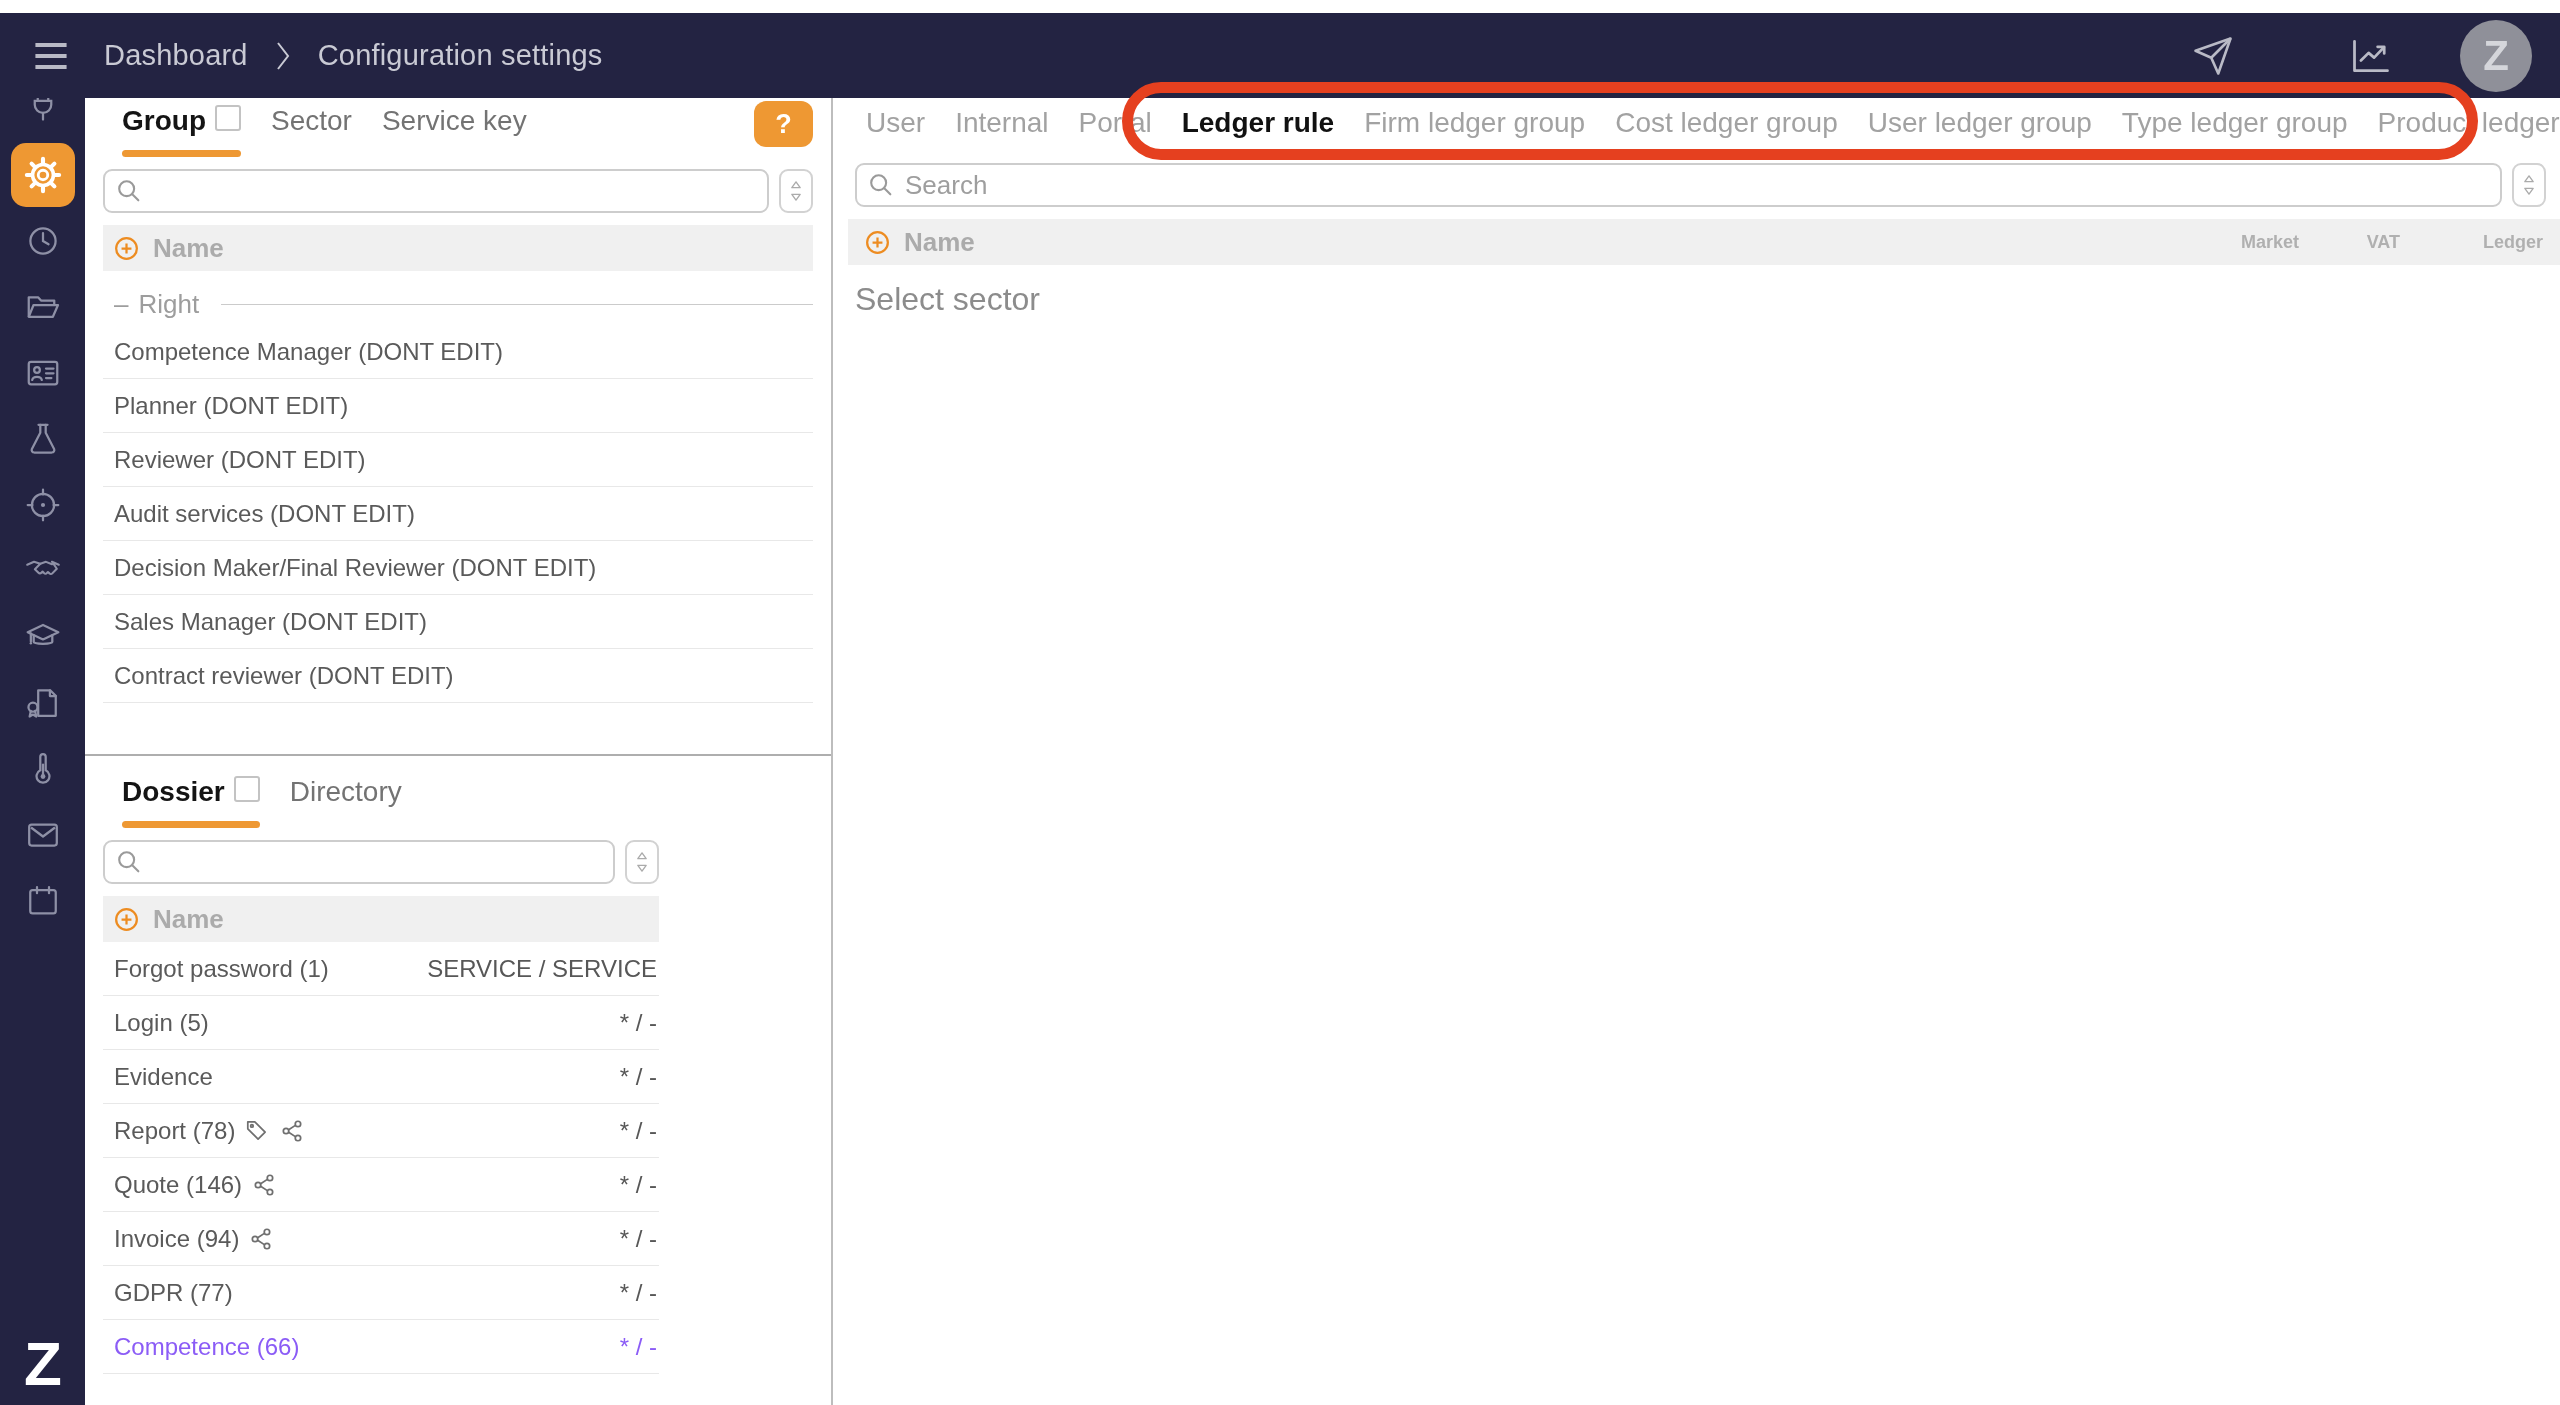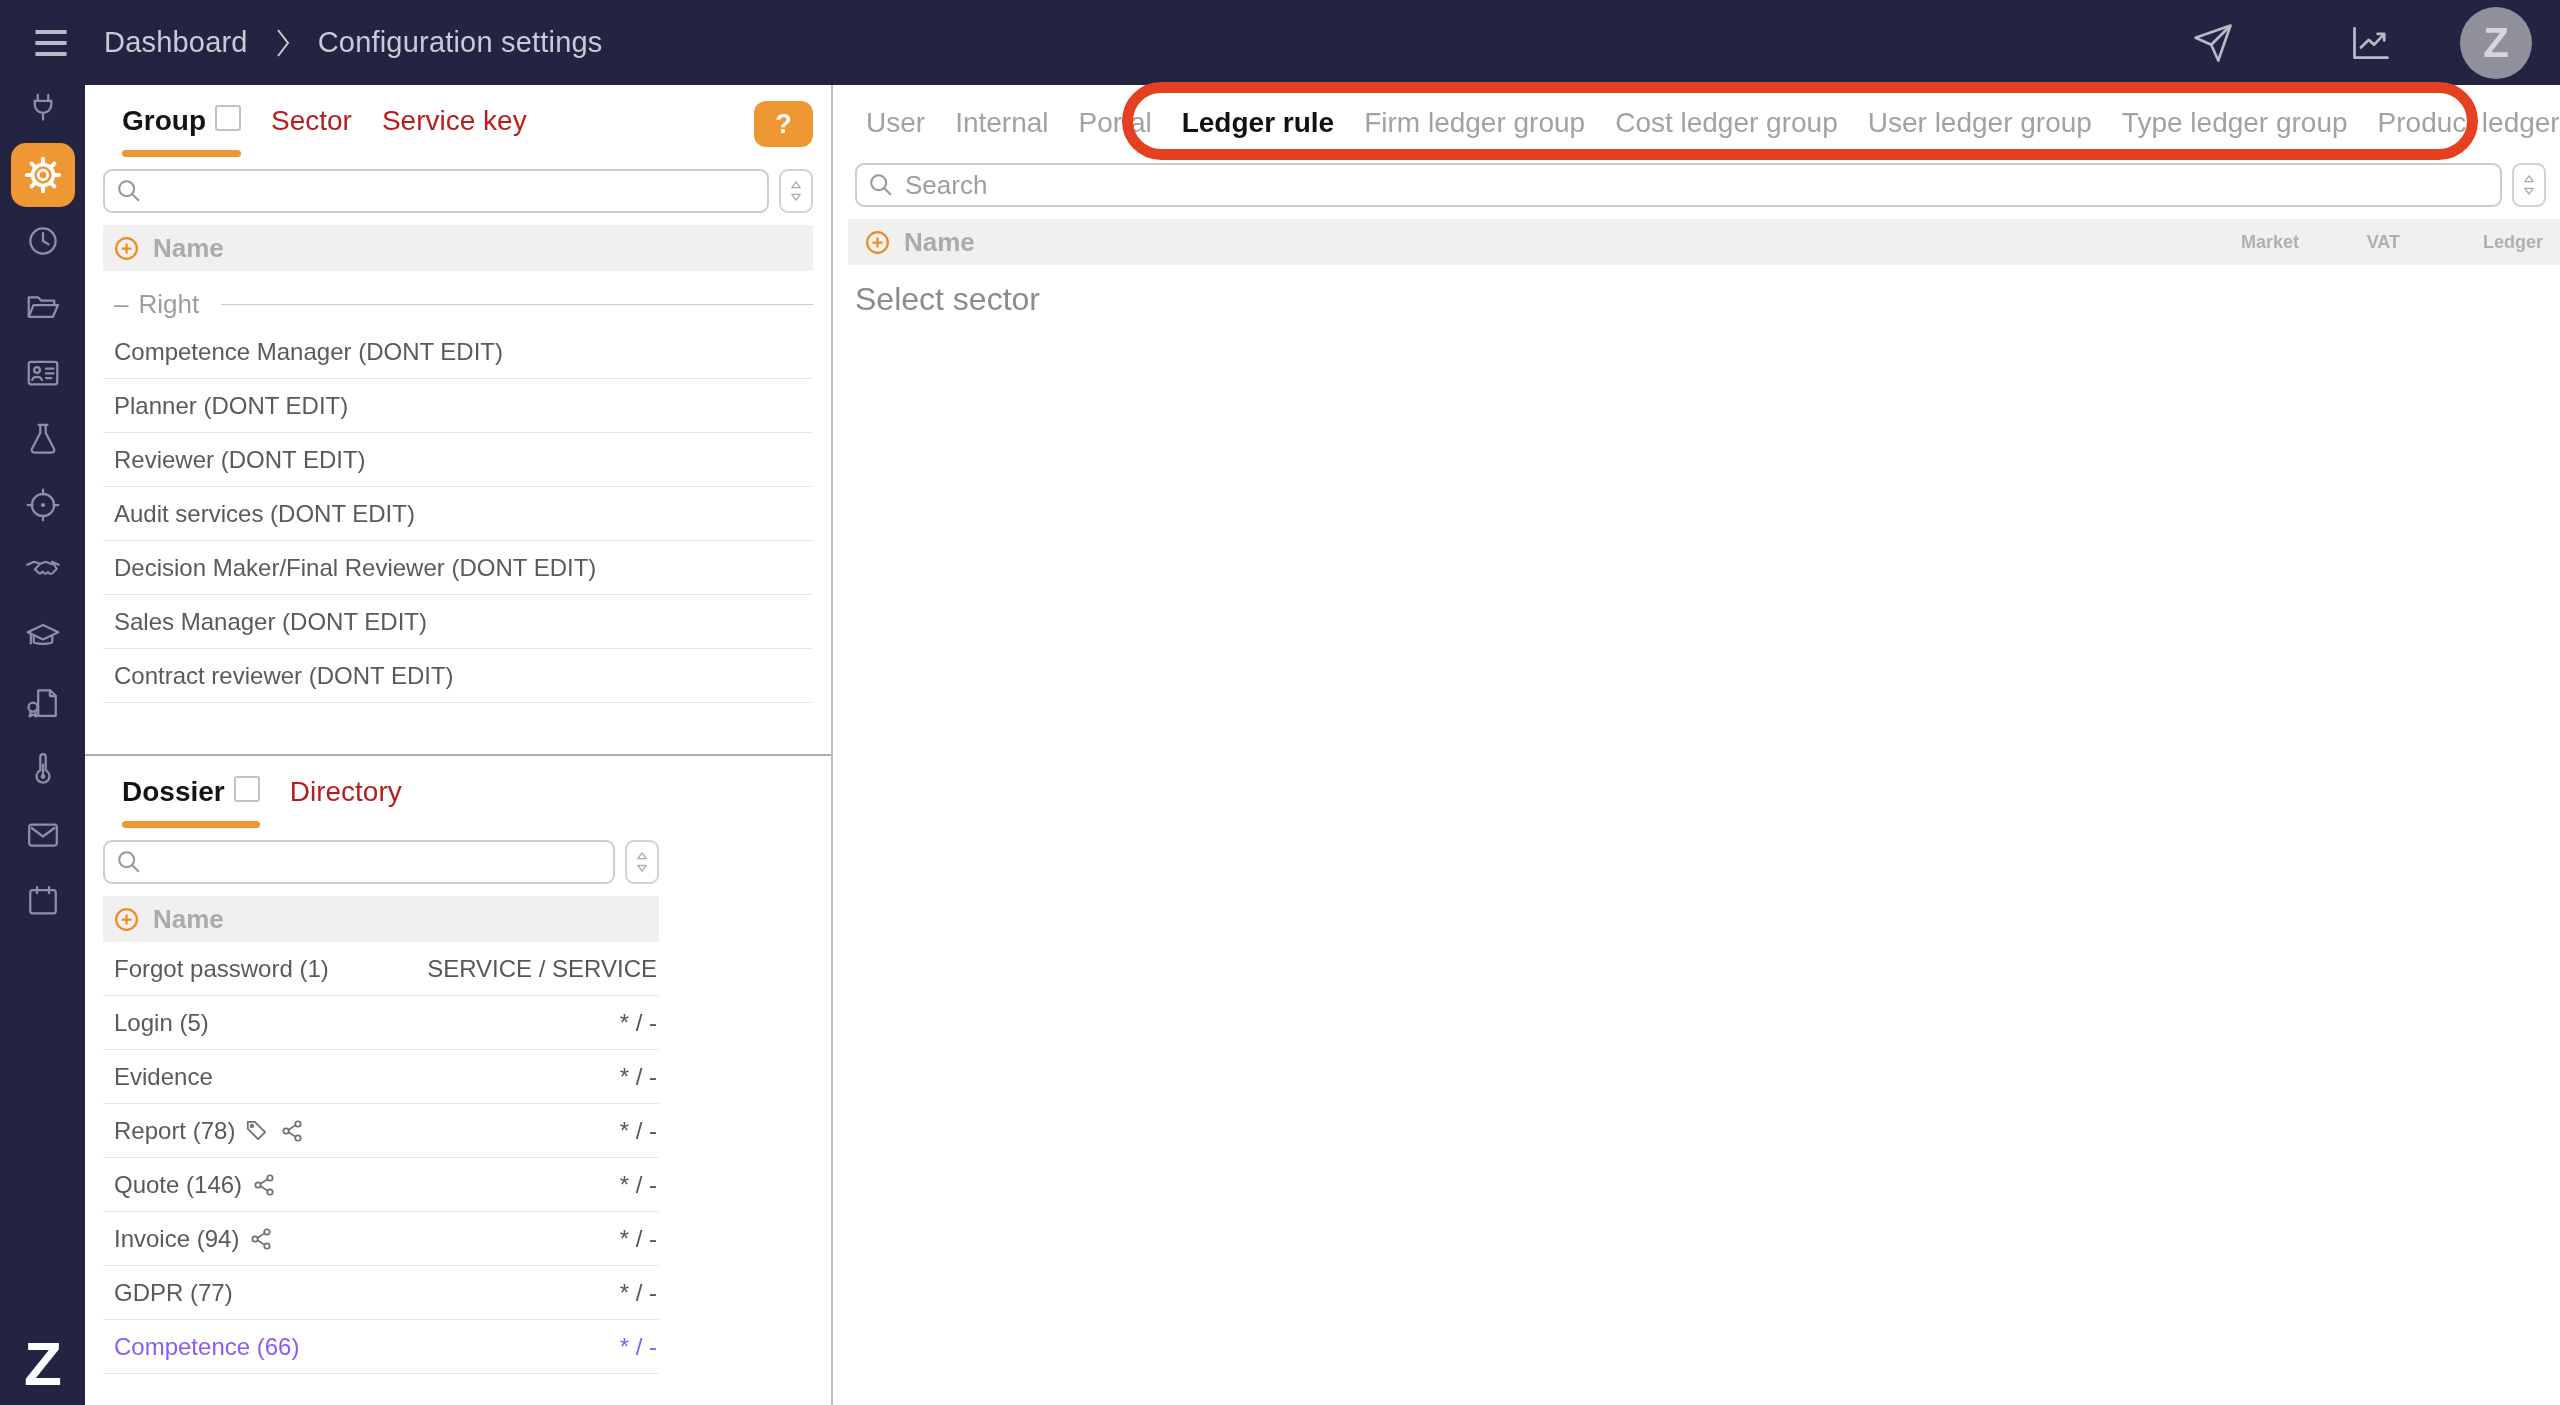--- a/index.html
+++ b/index.html
@@ -2,21 +2,21 @@
 <html><head>
 <meta charset="utf-8">
 <title>Configuration settings</title>
 <style>
   * { margin:0; padding:0; box-sizing:border-box; }
   html,body { background:#fff; }
   body { font-family:"Liberation Sans", sans-serif; }
   .stage { position:relative; width:2560px; height:1405px; overflow:hidden; background:#fff; }
 
   
-  .topbar { position:absolute; left:0; top:0; width:2560px; height:85px;
+  .topbar { position:absolute; left:0; top:13px; width:2560px; height:85px;
             background:#232342; display:flex; align-items:center; padding:0 28px; z-index:5; }
   .hamburger { width:46px; height:46px; display:flex; align-items:center; justify-content:center; cursor:pointer; }
   .breadcrumb { display:flex; align-items:center; gap:22px; margin-left:30px; }
   .crumb { color:#c9cad4; font-size:29px; font-weight:500; letter-spacing:.2px; }
   .crumb-chev { width:26px; height:34px; }
   .topbar-right { margin-left:auto; display:flex; align-items:center; gap:112px; }
   .tb-icon { width:46px; height:46px; display:flex; align-items:center; justify-content:center; cursor:pointer; }
   .avatar { width:72px; height:72px; border-radius:50%; background:#8f9099; color:#d5d6db;
             display:flex; align-items:center; justify-content:center; font-size:42px; font-weight:700; margin-left:-46px; }
 
@@ -32,21 +32,21 @@
 
   
   .panel-lt { position:absolute; left:85px; top:85px; width:746px; height:669px; background:#fff; padding:0 18px; }
   .h-split  { position:absolute; left:85px; top:754px; width:746px; height:2px; background:#aeaeae; }
   .panel-lb { position:absolute; left:85px; top:756px; width:592px; height:649px; background:#fff; padding:0 18px; }
   .v-split  { position:absolute; left:831px; top:85px; width:2px; height:1320px; background:#bdbdbd; }
   .panel-r  { position:absolute; left:833px; top:85px; width:1727px; height:1320px; background:#fff; }
 
   
   .tabs { display:flex; align-items:flex-start; gap:30px; padding-left:19px; margin-top:20px; position:relative; }
-  .tab { position:relative; display:flex; align-items:center; gap:9px; font-size:28px; color:#b91c1c; cursor:pointer; padding-bottom:4px; }
+  .tab { position:relative; display:flex; align-items:center; gap:9px; font-size:28px; color:#737373; cursor:pointer; padding-bottom:4px; }
   .tab.active { color:#141414; font-weight:700; }
   .tab.active::after { content:""; position:absolute; left:0; right:0; bottom:-16px; height:7px; border-radius:4px; background:#EE9833; }
   .cbx { width:26px; height:26px; border:2px solid #c3c3c3; border-radius:3px; background:#fff; margin-top:-6px; }
   .help-btn { position:absolute; right:0; top:-4px; width:59px; height:46px; border:none; border-radius:12px;
               background:#EE9833; color:#fff; font-size:27px; font-weight:700; cursor:pointer; }
 
   
   .searchrow { display:flex; align-items:center; margin-top:28px; }
   .searchbox { position:relative; flex:1; height:44px; }
   .searchbox input { width:100%; height:44px; border:2px solid #cdcdcd; border-radius:9px; background:#fff;

